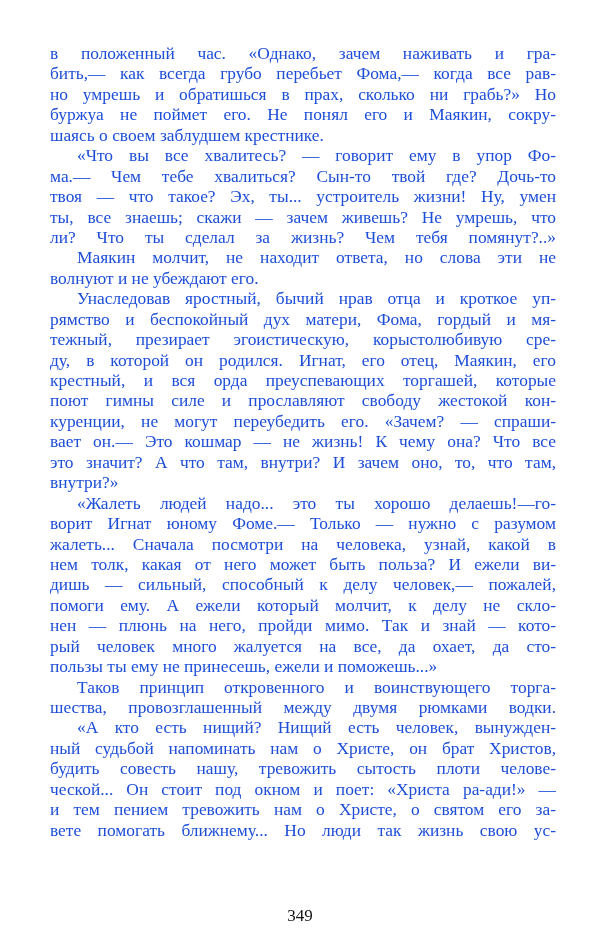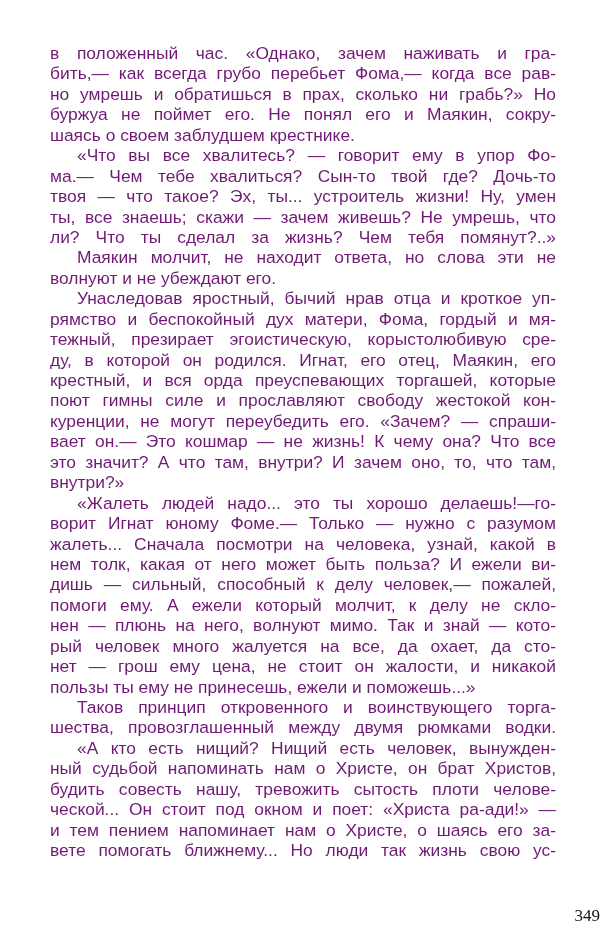--- a/index.html
+++ b/index.html
@@ -1,29 +1,29 @@
 <!DOCTYPE html>
 <html><head>
 <meta charset="utf-8">
 <style>
   html, body { margin: 0; padding: 0; background: #ffffff; }
   body { width: 600px; height: 950px; position: relative; overflow: hidden; }
   .page {
     position: absolute; left: 50px; top: 43px; width: 506px;
-    font-family: Liberation Sans, sans-serif;
-    font-size: 17.4px; line-height: 20.45px; color: #701a75;
+    font-family: Liberation Serif, serif;
+    font-size: 17.4px; line-height: 20.45px; color: #1d4ed8;
   }
   .line {
     display: block; white-space: nowrap; text-align: justify;
     text-align-last: justify; height: 20.45px; overflow: visible;
   }
   .line.last { text-align-last: left; }
   .line.indent { padding-left: 27px; }
   .page-number {
-    position: absolute; top: 906px; left: 0; width: 600px; text-align: right;
+    position: absolute; top: 906px; left: 0; width: 600px; text-align: center;
     font-family: "Liberation Serif", serif; font-size: 17px; color: #151515;
   }
 </style>
 </head>
 <body>
 
 <div class="page">
   <div>
     <span class="line">в положенный час. «Однако, зачем наживать и гра-</span>
     <span class="line">бить,— как всегда грубо перебьет Фома,— когда все рав-</span>
@@ -54,32 +54,31 @@
     <span class="line">это значит? А что там, внутри? И зачем оно, то, что там,</span>
     <span class="line last">внутри?»</span>
   </div>
   <div>
     <span class="line indent">«Жалеть людей надо... это ты хорошо делаешь!—го-</span>
     <span class="line">ворит Игнат юному Фоме.— Только — нужно с разумом</span>
     <span class="line">жалеть... Сначала посмотри на человека, узнай, какой в</span>
     <span class="line">нем толк, какая от него может быть польза? И ежели ви-</span>
     <span class="line">дишь — сильный, способный к делу человек,— пожалей,</span>
     <span class="line">помоги ему. А ежели который молчит, к делу не скло-</span>
-    <span class="line">нен — плюнь на него, волнуют мимо. Так и знай — кото-</span>
+    <span class="line">нен — плюнь на него, пройди мимо. Так и знай — кото-</span>
     <span class="line">рый человек много жалуется на все, да охает, да сто-</span>
-    <span class="line">нет — грош ему цена, не стоит он жалости, и никакой</span>
     <span class="line last">пользы ты ему не принесешь, ежели и поможешь...»</span>
   </div>
   <div>
     <span class="line indent">Таков принцип откровенного и воинствующего торга-</span>
     <span class="line">шества, провозглашенный между двумя рюмками водки.</span>
   </div>
   <div>
     <span class="line indent">«А кто есть нищий? Нищий есть человек, вынужден-</span>
     <span class="line">ный судьбой напоминать нам о Христе, он брат Христов,</span>
     <span class="line">будить совесть нашу, тревожить сытость плоти челове-</span>
     <span class="line">ческой... Он стоит под окном и поет: «Христа ра-ади!» —</span>
-    <span class="line">и тем пением напоминает нам о Христе, о шаясь его за-</span>
+    <span class="line">и тем пением тревожить нам о Христе, о святом его за-</span>
     <span class="line">вете помогать ближнему... Но люди так жизнь свою ус-</span>
   </div>
 </div>
 
 <div class="page-number">349</div>
 
 </body></html>

